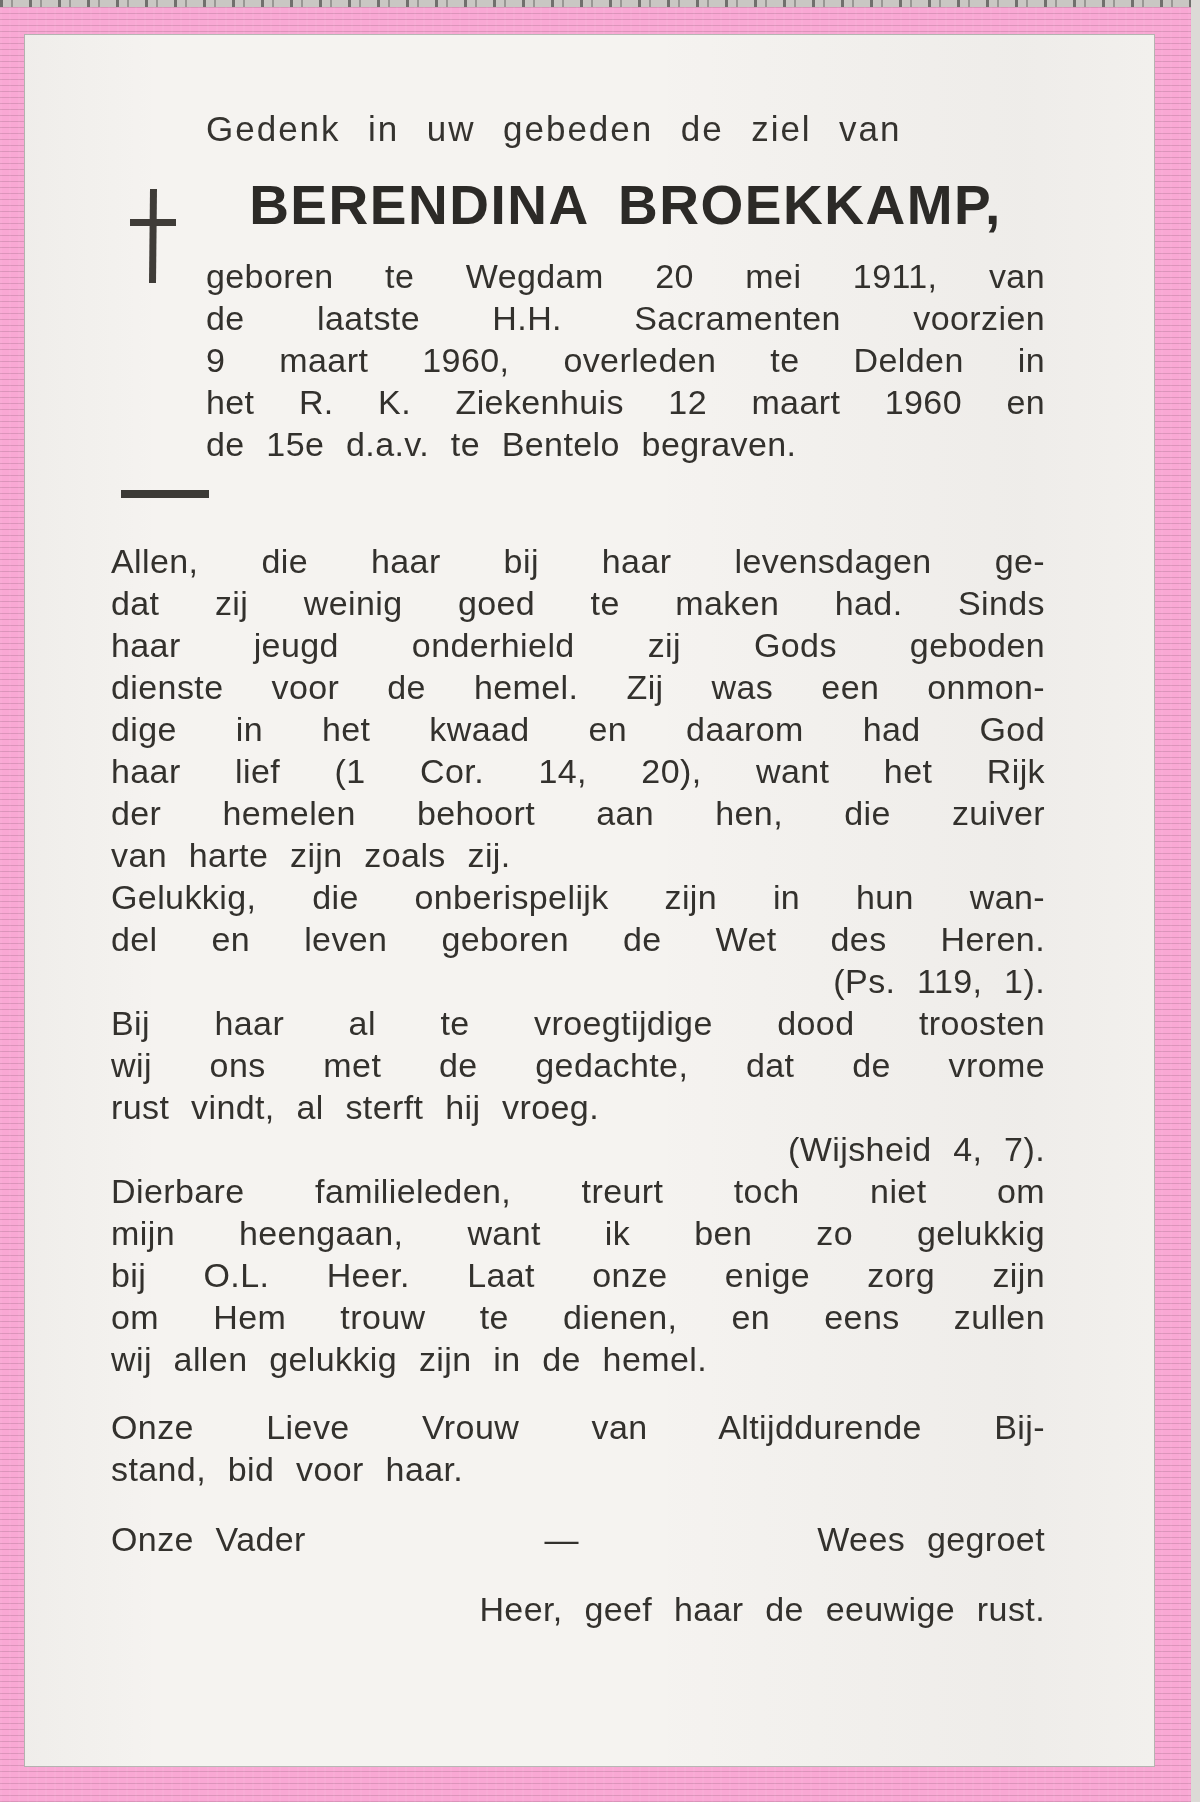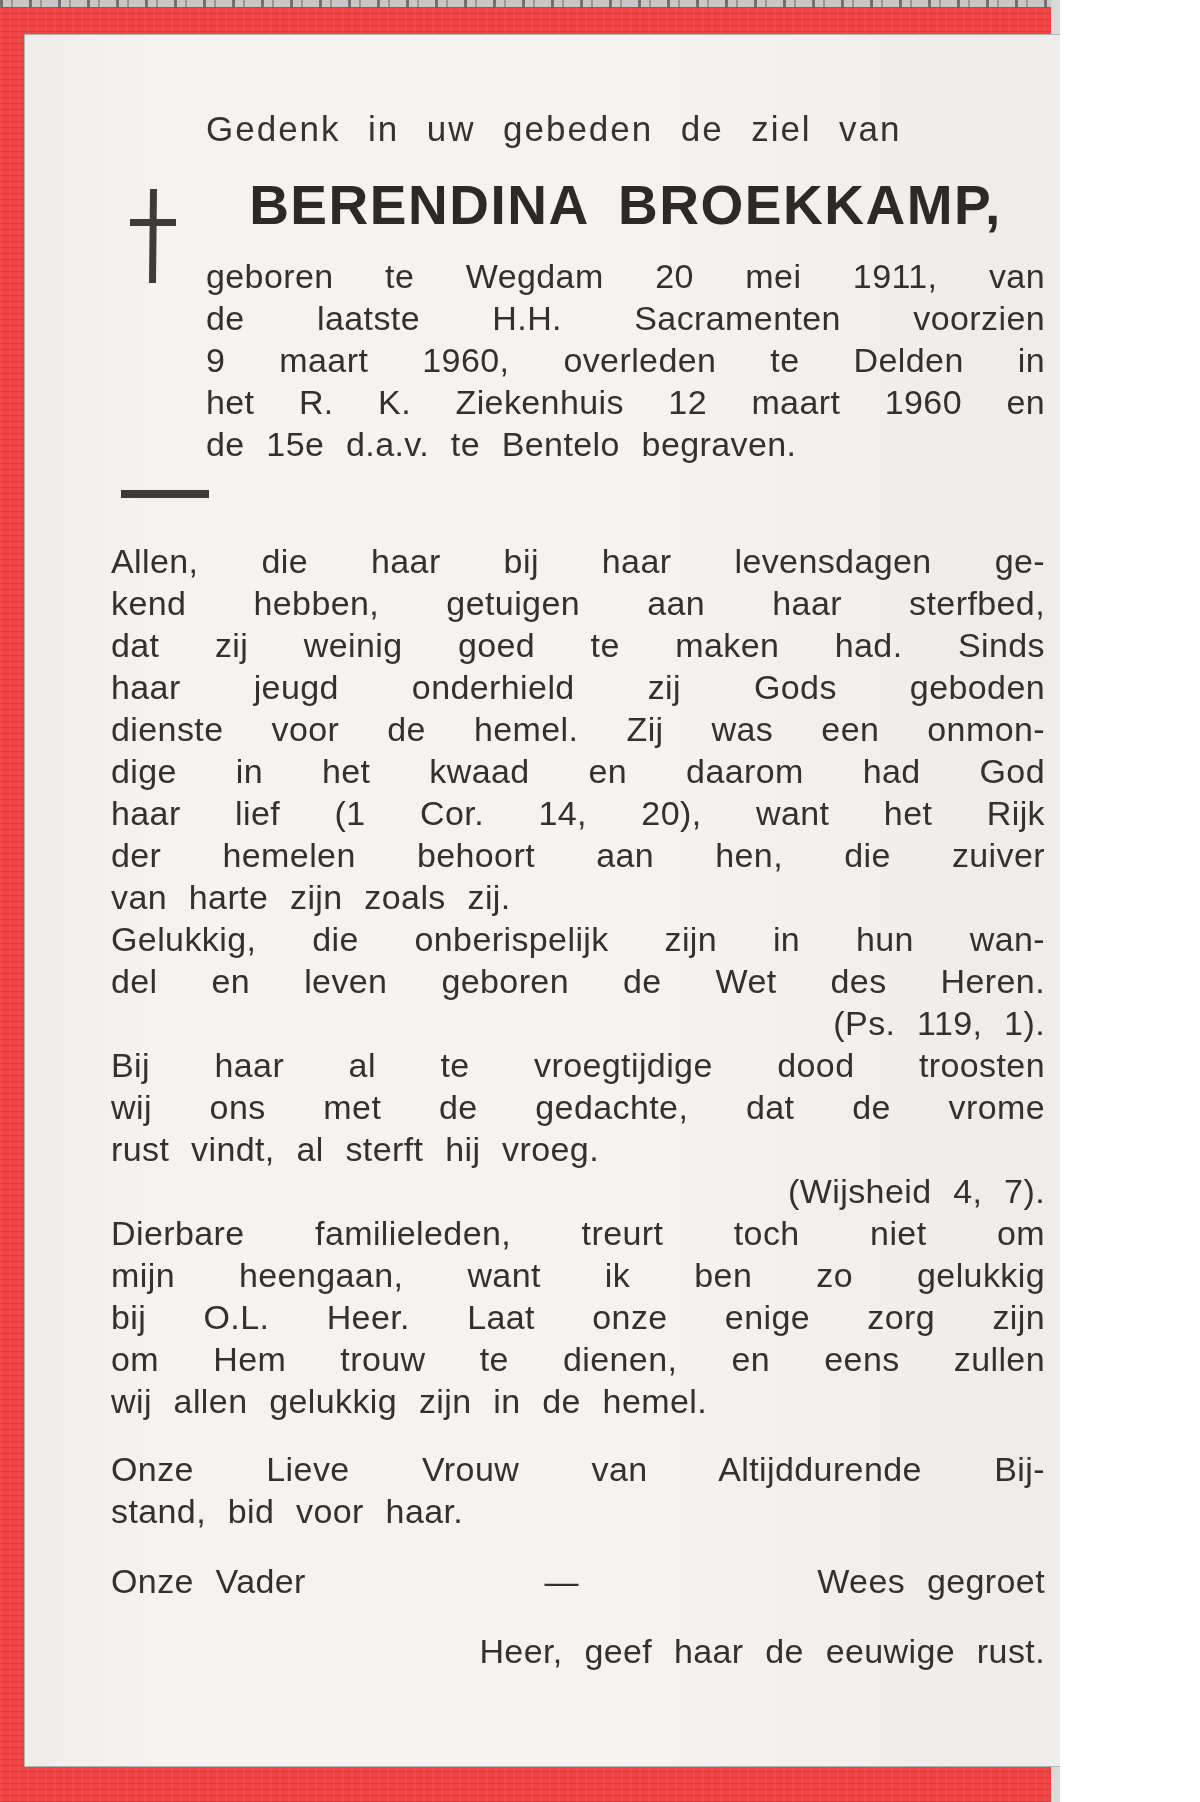--- a/index.html
+++ b/index.html
@@ -1,19 +1,19 @@
 <!DOCTYPE html>
 <html><head>
 <meta charset="utf-8">
 <style>
   html,body{margin:0;padding:0;}
   .page{
     position:relative;
-    width:1060px;height:1802px;
-    background:#ef4444;
+    width:1200px;height:1802px;
+    background:#f9a8d4;
     overflow:hidden;
     font-family:"Liberation Sans","DejaVu Sans",sans-serif;
   }
   
   .edge-top{
     position:absolute;top:0;left:0;right:0;height:7px;
     background:#c9c7c3;
     background-image:repeating-linear-gradient(90deg, rgba(40,40,38,.55) 0 3px, transparent 3px 11px, rgba(40,40,38,.3) 11px 13px, transparent 13px 29px);
   }
   .edge-right{
@@ -118,21 +118,20 @@
         <div class="line" data-align="justify">de laatste H.H. Sacramenten voorzien</div>
         <div class="line" data-align="justify">9 maart 1960, overleden te Delden in</div>
         <div class="line" data-align="justify">het R. K. Ziekenhuis 12 maart 1960 en</div>
         <div class="line" data-align="left">de 15e d.a.v. te Bentelo begraven.</div>
       </div>
 
       <div class="divider"></div>
 
       <div class="body-block">
         <div class="line" data-align="justify">Allen, die haar bij haar levensdagen ge-</div>
-        <div class="line" data-align="justify">kend hebben, getuigen aan haar sterfbed,</div>
         <div class="line" data-align="justify">dat zij weinig goed te maken had. Sinds</div>
         <div class="line" data-align="justify">haar jeugd onderhield zij Gods geboden</div>
         <div class="line" data-align="justify">dienste voor de hemel. Zij was een onmon-</div>
         <div class="line" data-align="justify">dige in het kwaad en daarom had God</div>
         <div class="line" data-align="justify">haar lief (1 Cor. 14, 20), want het Rijk</div>
         <div class="line" data-align="justify">der hemelen behoort aan hen, die zuiver</div>
         <div class="line" data-align="left">van harte zijn zoals zij.</div>
         <div class="line" data-align="justify">Gelukkig, die onberispelijk zijn in hun wan-</div>
         <div class="line" data-align="justify">del en leven geboren de Wet des Heren.</div>
         <div class="line" data-align="right">(Ps. 119, 1).</div>

